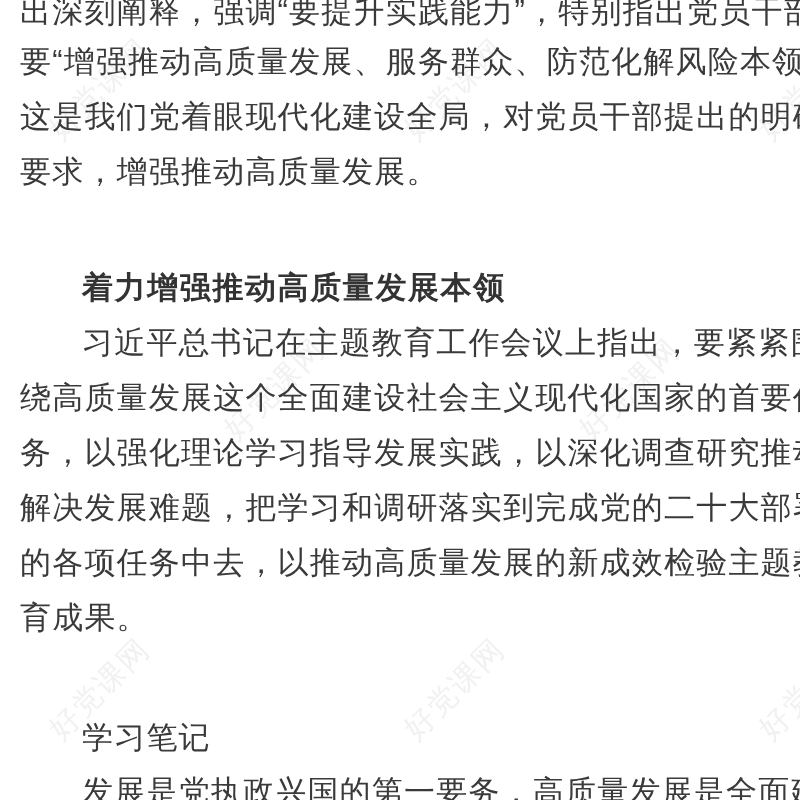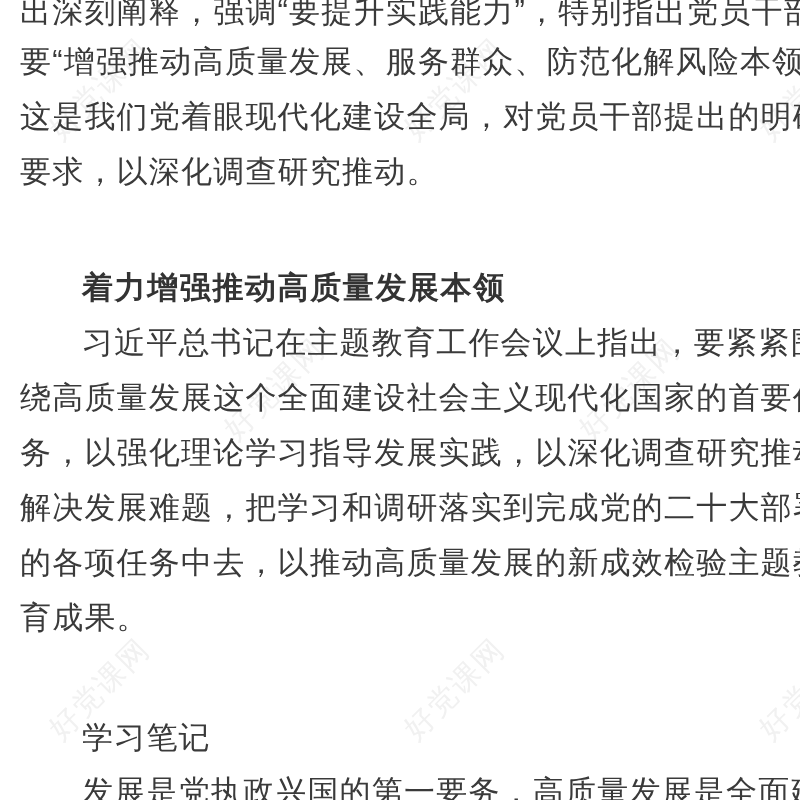--- a/index.html
+++ b/index.html
@@ -92,21 +92,21 @@
       <div class="watermark-tile" style="left: 570px; top: 420px; color: rgb(241, 241, 241);">好党课网</div>
       <div class="watermark-tile" style="left: 40px; top: 720px; color: rgb(241, 241, 241);">好党课网</div>
       <div class="watermark-tile" style="left: 395px; top: 720px; color: rgb(241, 241, 241);">好党课网</div>
       <div class="watermark-tile" style="left: 750px; top: 720px; color: rgb(241, 241, 241);">好党课网</div>
     </div>
 
   <div id="text-layer">
       <div class="doc-line" style="top: -8px;">出深刻阐释，强调“要提升实践能力”，特别指出党员干部</div>
       <div class="doc-line" style="top: 42px;">要“增强推动高质量发展、服务群众、防范化解风险本领”。</div>
       <div class="doc-line" style="top: 97px;">这是我们党着眼现代化建设全局，对党员干部提出的明确</div>
-      <div class="doc-line" style="top: 152px;">要求，以深化调查研究推动。</div>
+      <div class="doc-line" style="top: 152px;">要求，增强推动高质量发展。</div>
       <div class="doc-line bold indent" style="top: 268px;">着力增强推动高质量发展本领</div>
       <div class="doc-line indent" style="top: 323px;">习近平总书记在主题教育工作会议上指出，要紧紧围</div>
       <div class="doc-line" style="top: 378px;">绕高质量发展这个全面建设社会主义现代化国家的首要任</div>
       <div class="doc-line" style="top: 433px;">务，以强化理论学习指导发展实践，以深化调查研究推动</div>
       <div class="doc-line" style="top: 488px;">解决发展难题，把学习和调研落实到完成党的二十大部署</div>
       <div class="doc-line" style="top: 543px;">的各项任务中去，以推动高质量发展的新成效检验主题教</div>
       <div class="doc-line" style="top: 598px;">育成果。</div>
       <div class="doc-line indent" style="top: 718px;">学习笔记</div>
       <div class="doc-line indent" style="top: 772px;">发展是党执政兴国的第一要务，高质量发展是全面建</div>
     </div>

